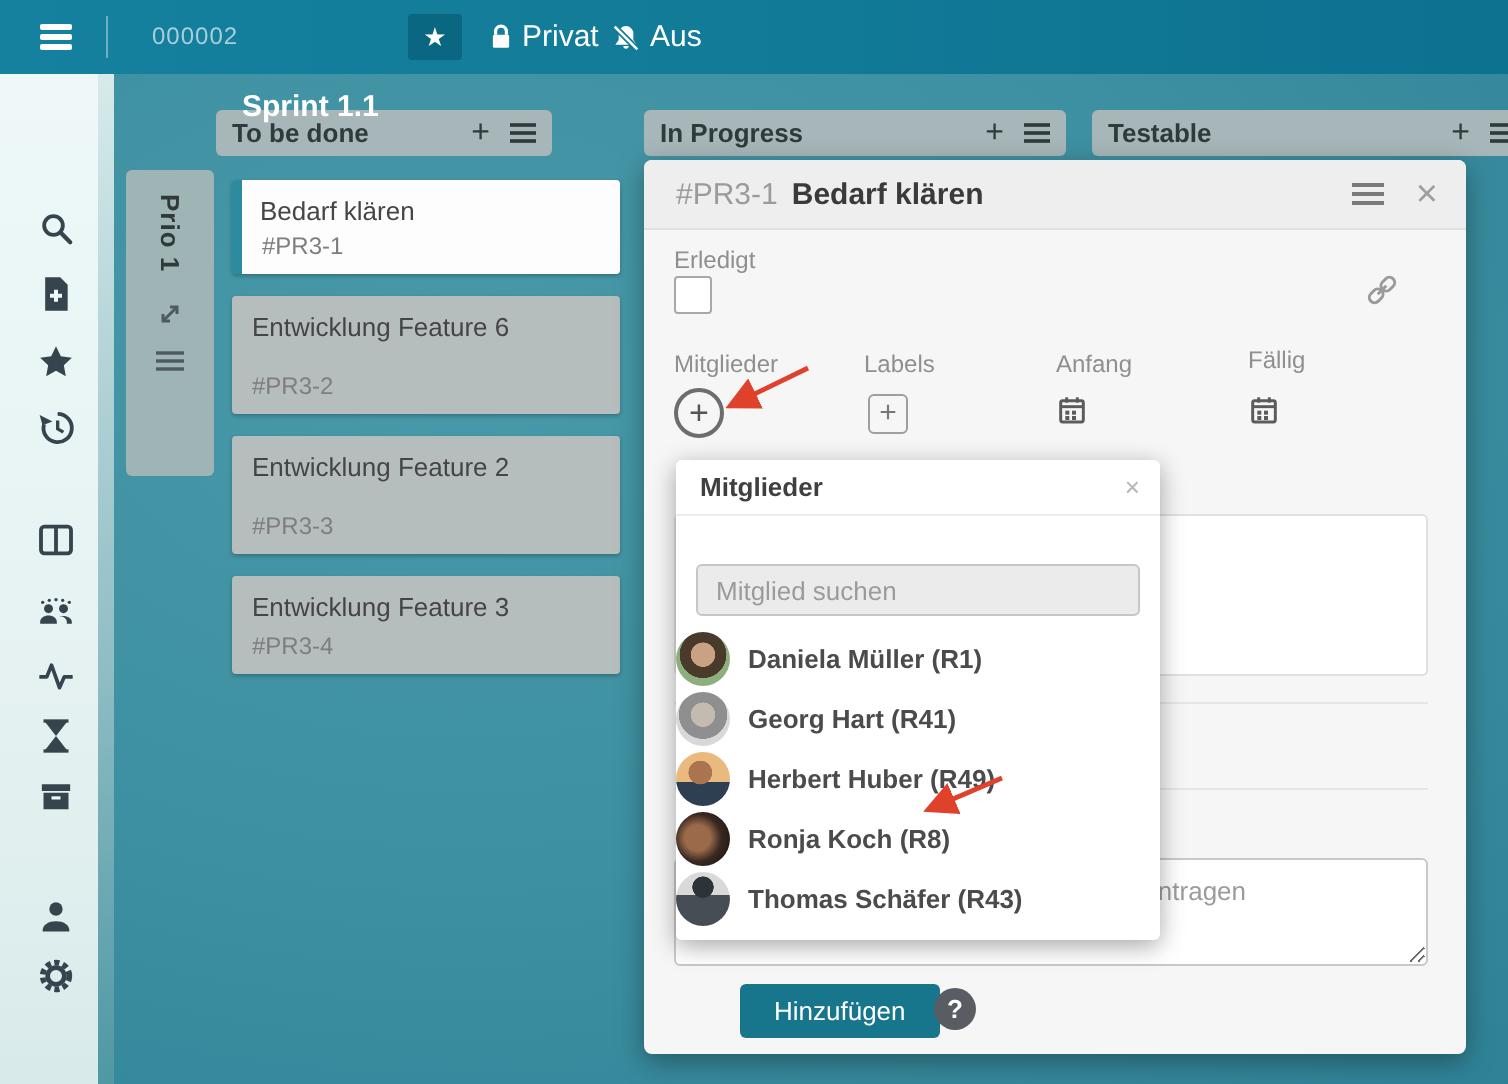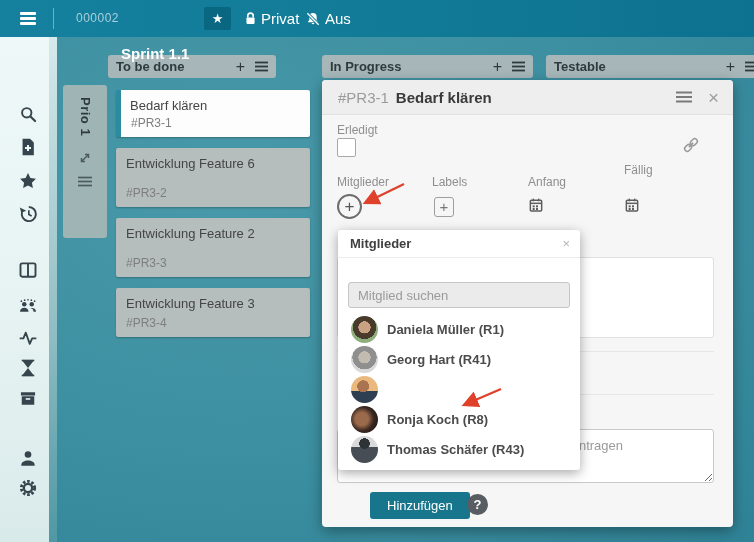--- a/index.html
+++ b/index.html
@@ -90,21 +90,21 @@
 
   
   .popup { position:absolute; left:338px; top:230px; width:242px; height:240px; background:#fff; border-radius:3px;
     box-shadow:0 3px 12px rgba(0,0,0,.35); z-index:10; }
   .popup-header { height:28px; border-bottom:1px solid #ededed; display:flex; align-items:center; padding:0 10px 0 12px; }
   .popup-title { font-size:13px; font-weight:700; color:#3f3f3f; }
   .popup-close { margin-left:auto; color:#b5b5b5; font-size:13px; cursor:pointer; }
   .member-search { display:block; margin:24px 10px 6px 10px; width:222px; height:26px; background:#ebebeb;
     border:1px solid #c6c6c6; border-radius:3px; padding:0 9px; font-size:13px; font-family:"Liberation Sans",sans-serif; color:#555; }
   .member-search::placeholder { color:#9b9b9b; }
-  .member-row { height:30px; display:flex; align-items:center; padding-left:13px; gap:9px; cursor:pointer; }
+  .member-row { height:30px; display:flex; align-items:center; gap:9px; cursor:pointer; }
   .avatar { width:27px; height:27px; border-radius:50%; flex:0 0 27px; }
   .member-name { font-size:13px; font-weight:700; color:#4b4b4b; }
 
   .av-1 { background:radial-gradient(circle at 50% 42%, #c9a183 0 29%, #4a3a2b 30% 56%, #8fae7e 57% 100%); }
   .av-2 { background:radial-gradient(circle at 50% 42%, #c4bbb0 0 29%, #8f8f8f 30% 58%, #d8d8d8 59% 100%); }
   .av-3 { background:radial-gradient(circle at 45% 38%, #a9744f 0 26%, rgba(0,0,0,0) 27%),
           linear-gradient(to bottom, #e9b97e 0 55%, #2e3f52 55% 100%); }
   .av-4 { background:radial-gradient(circle at 40% 48%, #9a6a4a 0 30%, #3a2822 55%, #120e0f 100%); }
   .av-5 { background:radial-gradient(circle at 50% 28%, #2e3338 0 22%, rgba(0,0,0,0) 23%),
           linear-gradient(to bottom, #d9d9d9 0 42%, #474d55 42% 100%); }
@@ -332,21 +332,21 @@
         <rect x="1.5" y="8.5" width="10" height="7" rx="3.5"></rect>
         <rect x="12.5" y="8.5" width="10" height="7" rx="3.5"></rect>
         <line x1="8" y1="12" x2="16" y2="12"></line>
       </g>
     </svg>
   </span>
 
   <span class="lbl" style="left:15px;top:95px">Mitglieder</span>
   <span class="lbl" style="left:110px;top:95px">Labels</span>
   <span class="lbl" style="left:206px;top:95px">Anfang</span>
-  <span class="lbl" style="left:302px;top:83px">Fällig</span>
+  <span class="lbl" style="left:302px;top:93px">Fällig</span>
 
   <div class="add-member-btn">+</div>
   <div class="add-label-btn">+</div>
 
   <span class="cal-ic cal-start">
     <svg width="16" height="16" viewBox="0 0 24 24">
       <rect x="3.5" y="5" width="17" height="16" rx="1.5" fill="none" stroke="#5c5c5c" stroke-width="2.2"></rect>
       <line x1="3.5" y1="9.5" x2="20.5" y2="9.5" stroke="#5c5c5c" stroke-width="2.2"></line>
       <line x1="8" y1="2.5" x2="8" y2="6.5" stroke="#5c5c5c" stroke-width="2.2"></line>
       <line x1="16" y1="2.5" x2="16" y2="6.5" stroke="#5c5c5c" stroke-width="2.2"></line>
@@ -388,20 +388,21 @@
   <div class="member-row">
     <span class="avatar av-1"></span>
     <span class="member-name">Daniela Müller (R1)</span>
   </div>
   <div class="member-row">
     <span class="avatar av-2"></span>
     <span class="member-name">Georg Hart (R41)</span>
   </div>
   <div class="member-row">
     <span class="avatar av-3"></span>
+    <span class="member-name">Herbert Huber (R49)</span>
   </div>
   <div class="member-row">
     <span class="avatar av-4"></span>
     <span class="member-name">Ronja Koch (R8)</span>
   </div>
   <div class="member-row">
     <span class="avatar av-5"></span>
     <span class="member-name">Thomas Schäfer (R43)</span>
   </div>
 </div>

